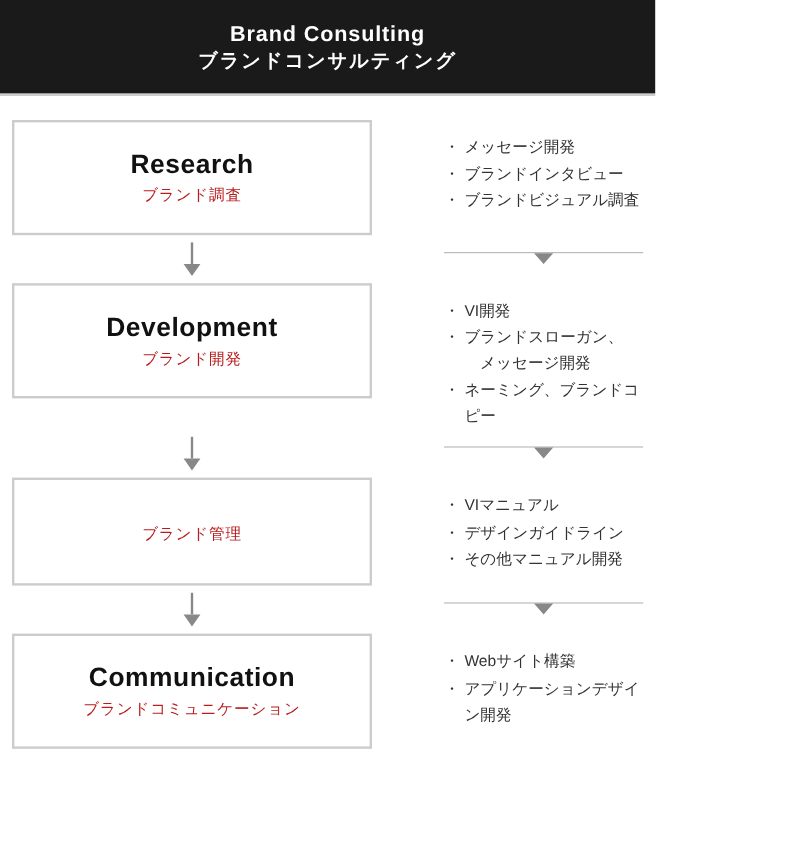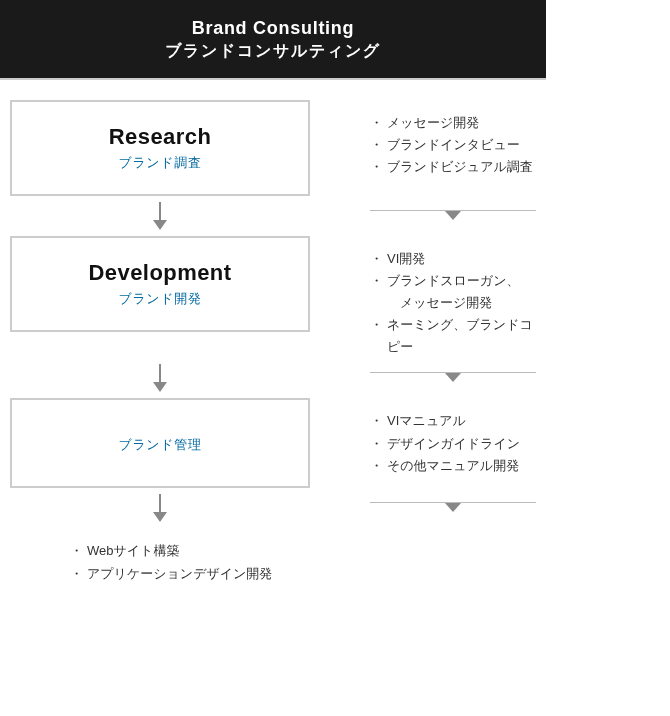--- a/index.html
+++ b/index.html
@@ -81,21 +81,21 @@
 
     .box-title-en {
       font-size: 22px;
       font-weight: bold;
       letter-spacing: 0.02em;
       color: #111111;
     }
 
     .box-title-jp {
       font-size: 13px;
-      color: #0369a1;
+      color: #b91c1c;
       margin-top: 4px;
       letter-spacing: 0.05em;
     }
 
     
     .right-bullets {
       flex: 1;
       padding-left: 10px;
       padding-top: 12px;
     }
@@ -308,20 +308,24 @@
       <div class="right-section-divider">
         <div style="height:14px;"></div>
         <div class="divider-line"></div>
         <div style="display:flex;justify-content:center;width:100%;">
           <div class="chevron-down"></div>
         </div>
       </div>
     </div>
 
     <div class="row last-row">
+      <div class="left-box">
+        <span class="box-title-en">Communication</span>
+        <span class="box-title-jp">ブランドコミュニケーション</span>
+      </div>
       <div style="width:50px;min-width:50px;"></div>
       <div class="right-bullets">
         <div class="bullet-item">
           <span class="bullet-dot">・</span>
           <span class="bullet-text">Webサイト構築</span>
         </div>
         <div class="bullet-item">
           <span class="bullet-dot">・</span>
           <span class="bullet-text">アプリケーションデザイン開発</span>
         </div>

